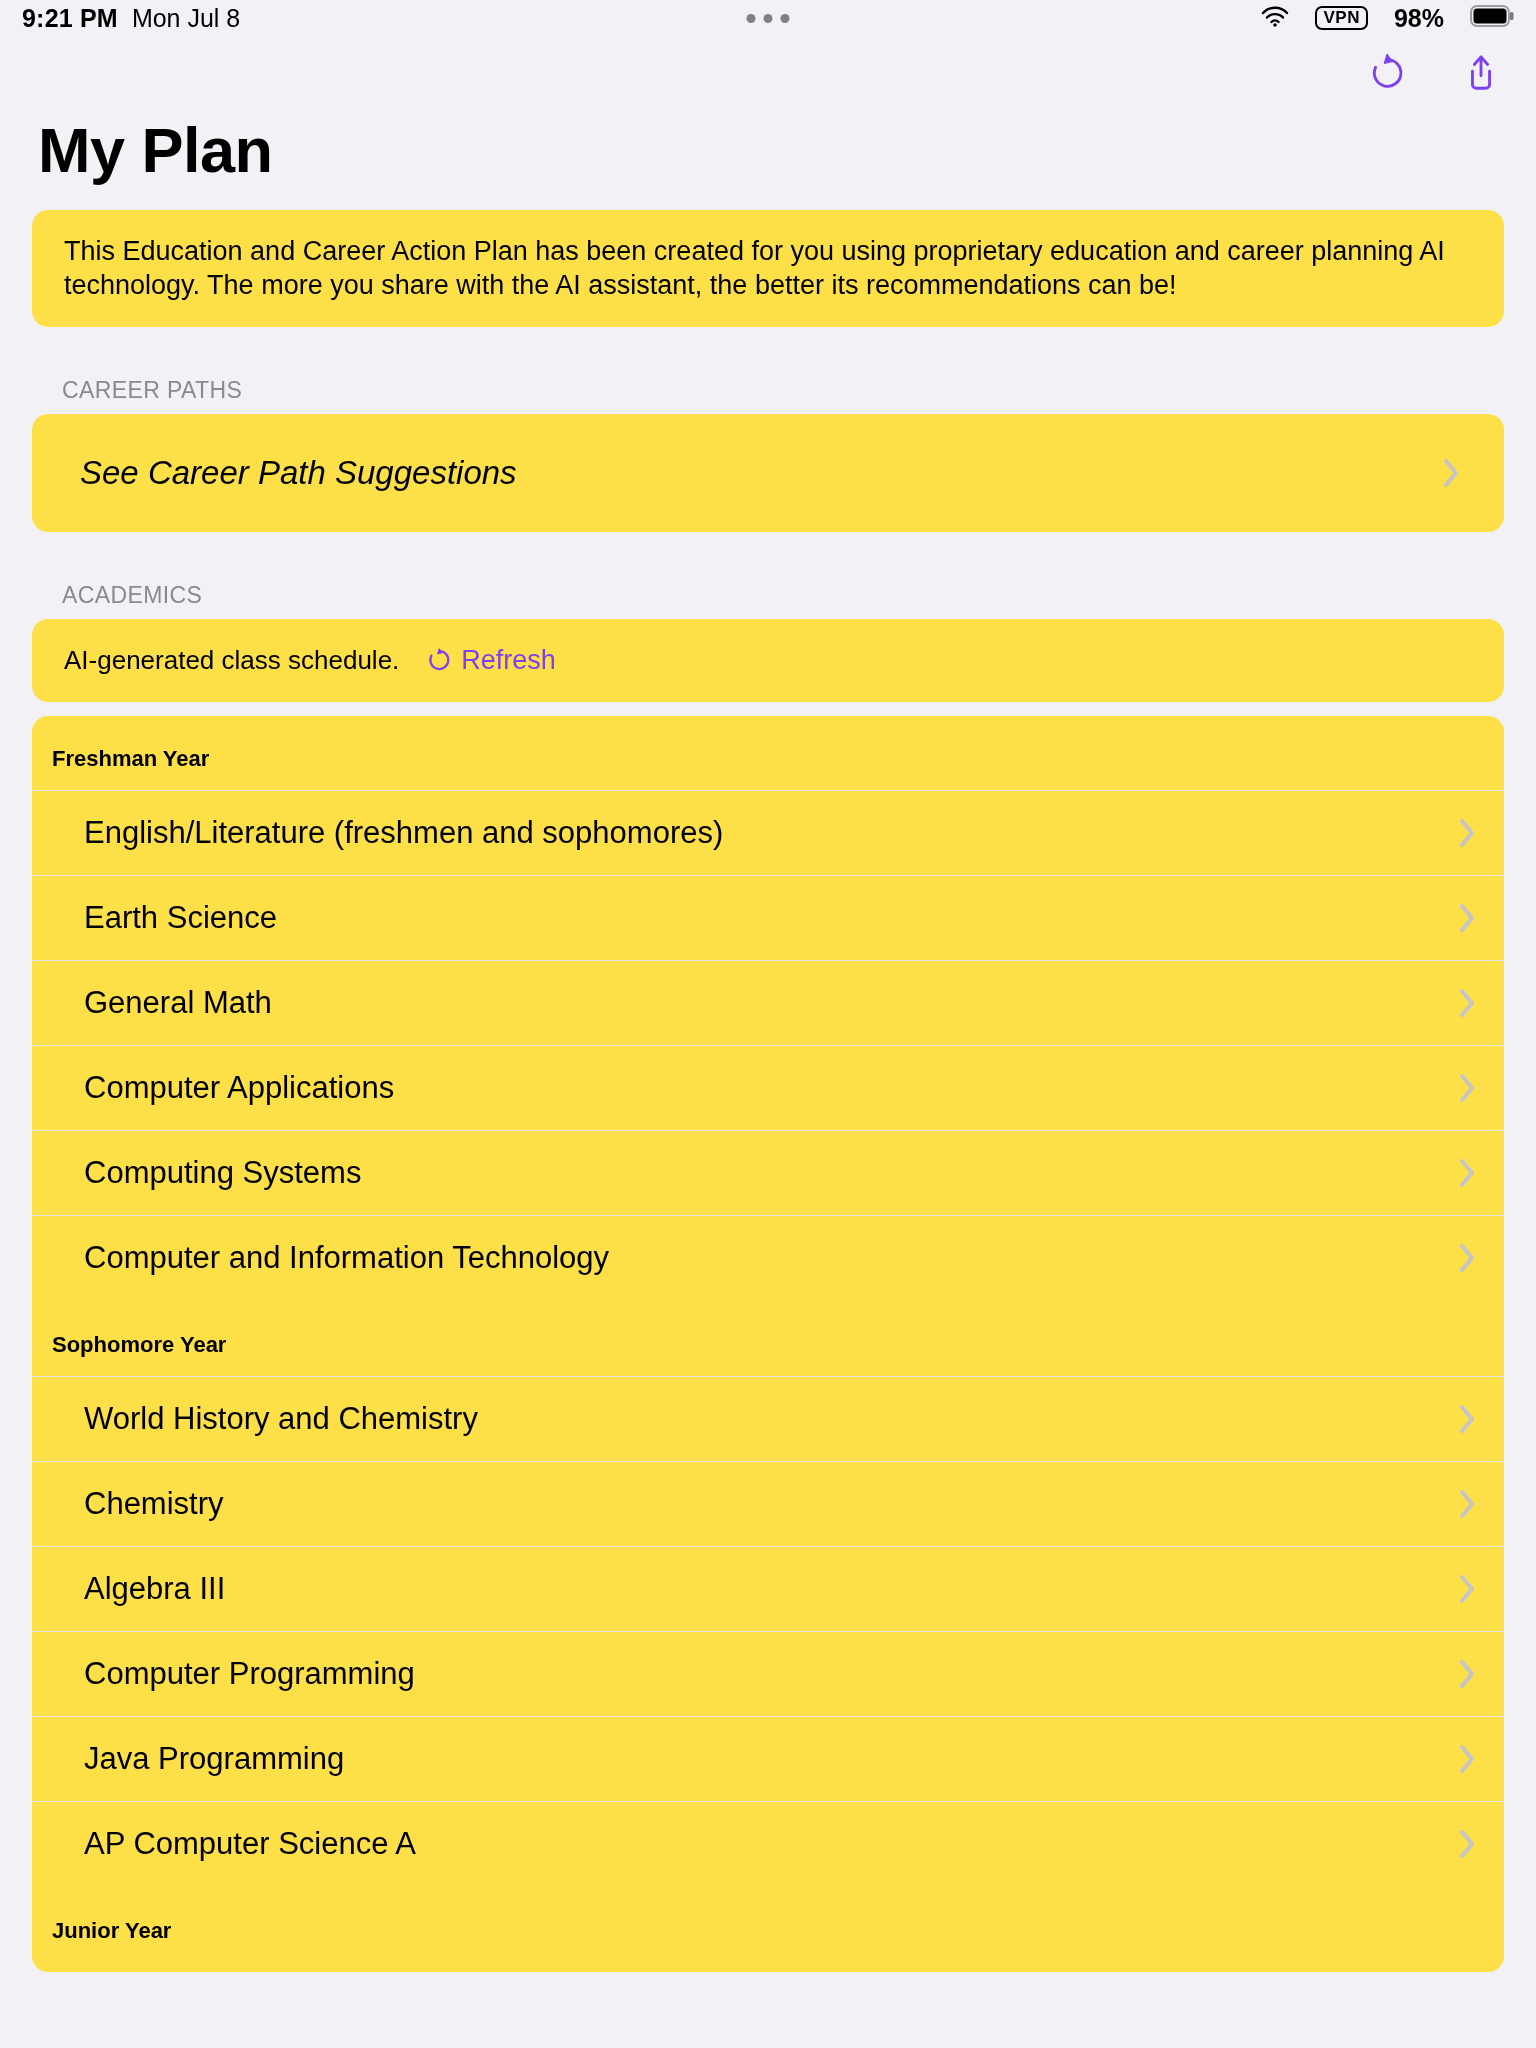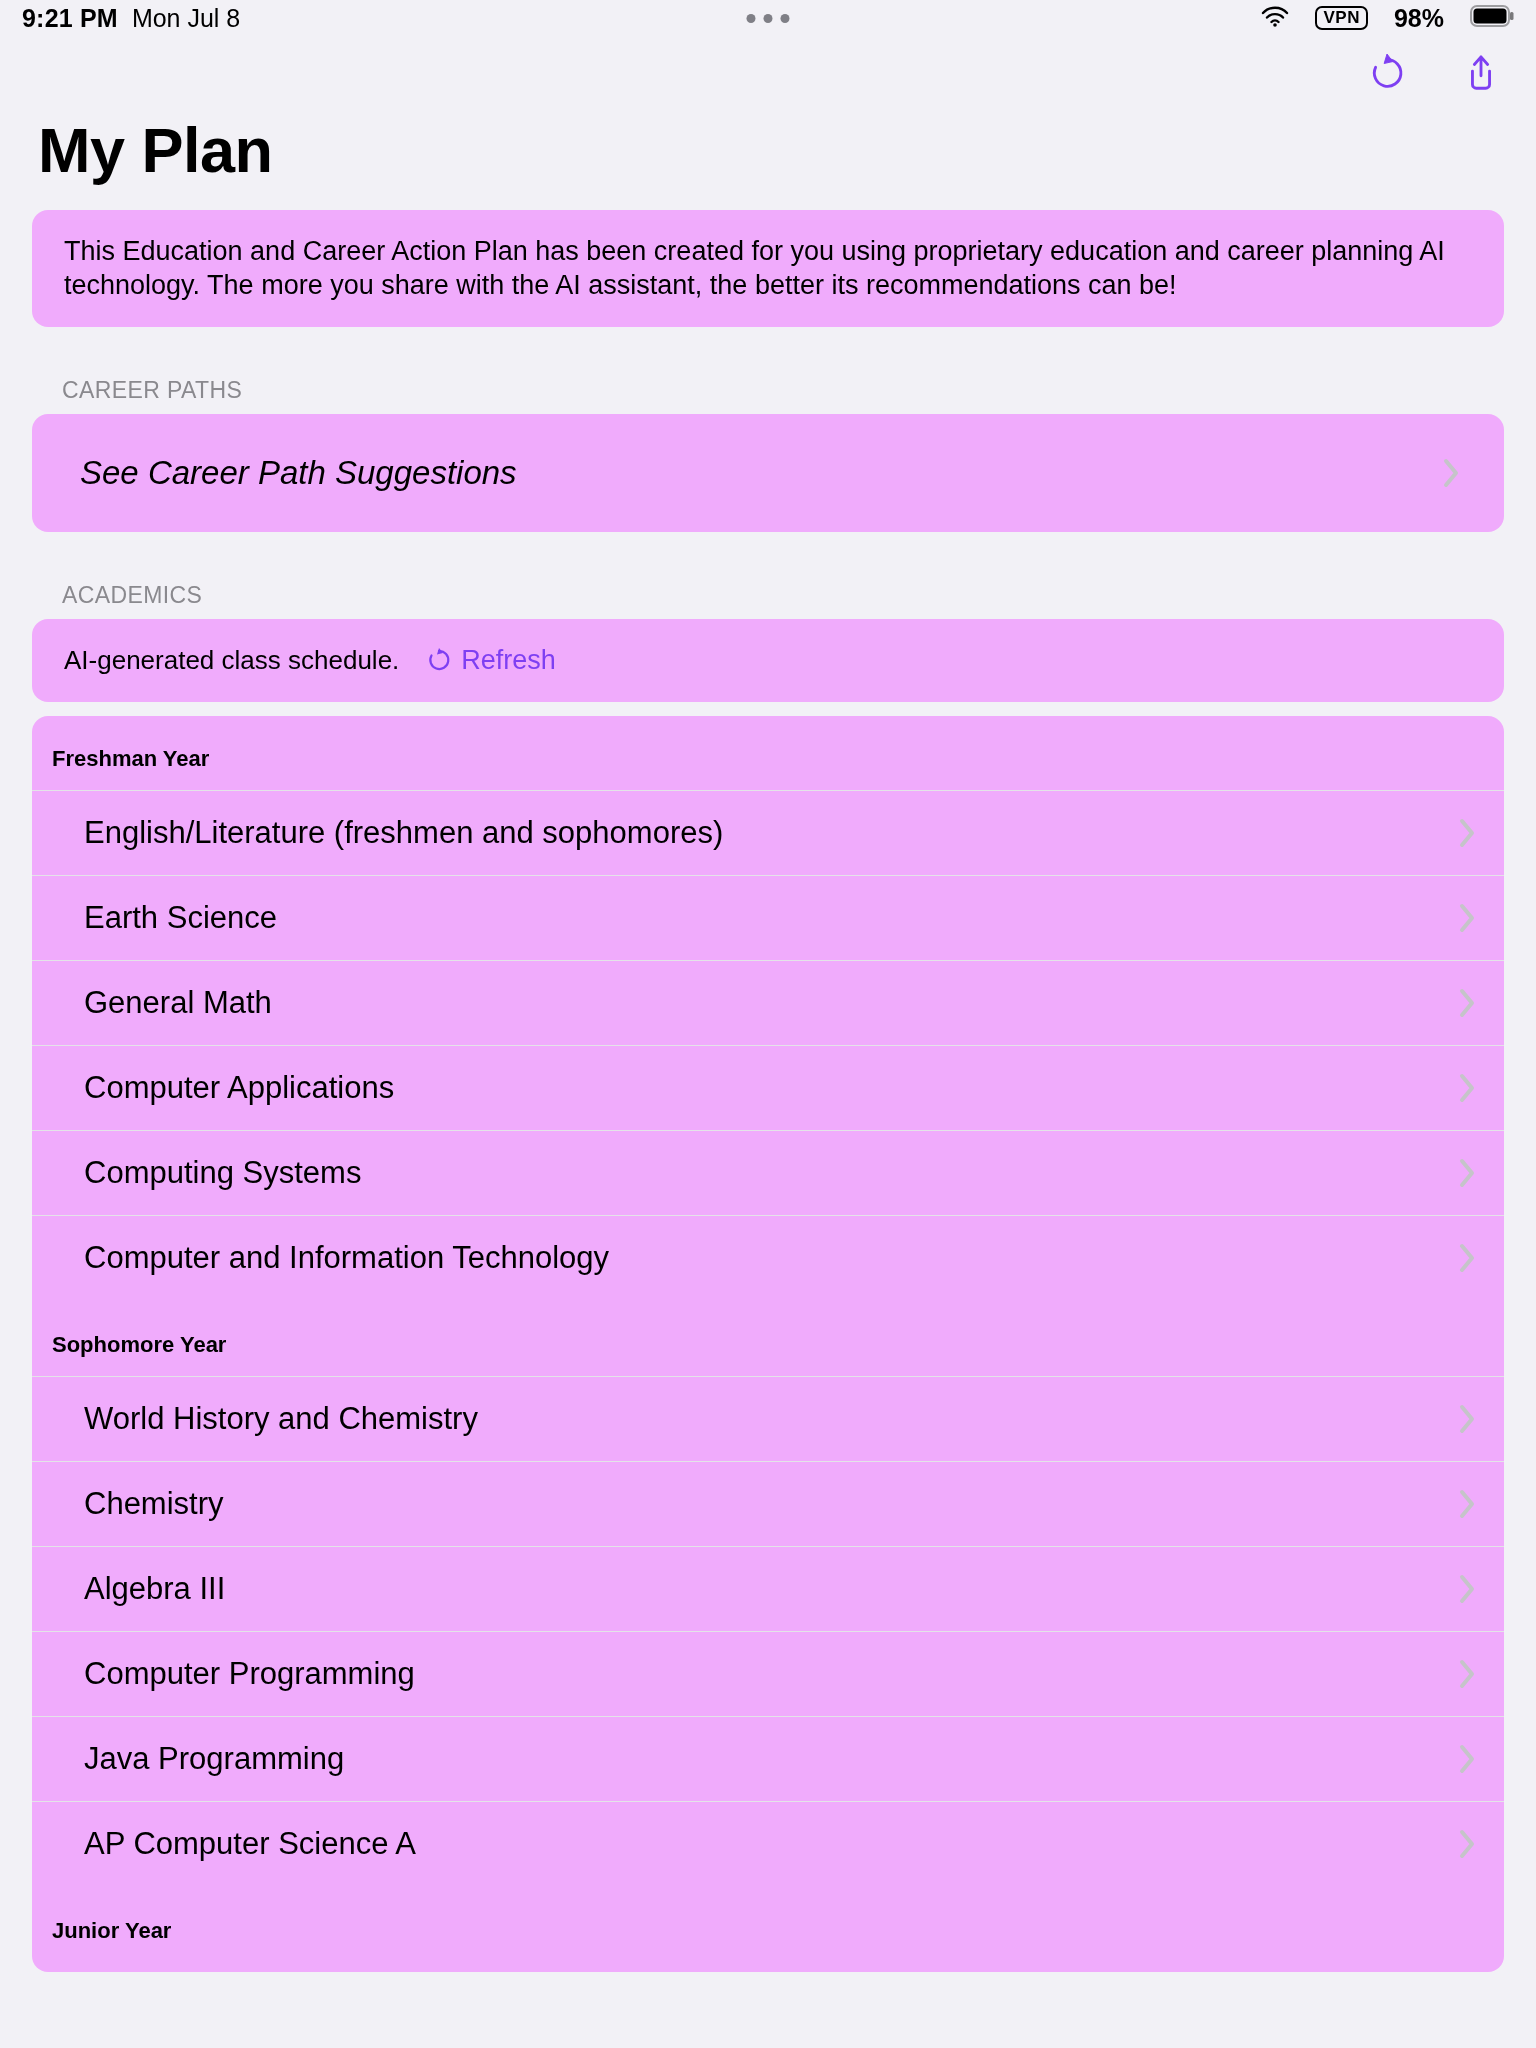--- a/index.html
+++ b/index.html
@@ -16,21 +16,21 @@
 .status-right .pct { font-weight:600; }
 
 
 .toolbar { height:78px; display:flex; align-items:center; justify-content:flex-end; gap:56px; padding:0 36px; }
 .toolbar svg { width:38px; height:38px; }
 
 
 .page-title { font-family:-apple-system,"SF Pro Display","Helvetica Neue",Arial,sans-serif; font-size:63px; font-weight:800; padding:0 0 24px 38px; letter-spacing:-.5px; }
 
 
-.card { background:#f0abfc; border-radius:16px; margin:0 32px; }
+.card { background:#fde047; border-radius:16px; margin:0 32px; }
 .intro-card { padding:24px 32px; }
 .intro-card p { font-size:27px; line-height:1.27; font-weight:400; color:#000; }
 
 .section-header { font-size:23px; font-weight:400; color:#8a898e; letter-spacing:.4px; padding:50px 4px 10px 62px; }
 
 .path-card { padding:16px; }
 .path-row { display:flex; align-items:center; justify-content:space-between; padding:24px 28px 24px 32px; }
 .path-row .label { font-size:33px; font-style:italic; font-weight:400; }
 .chev { width:18px; height:30px; flex:none; }
 

